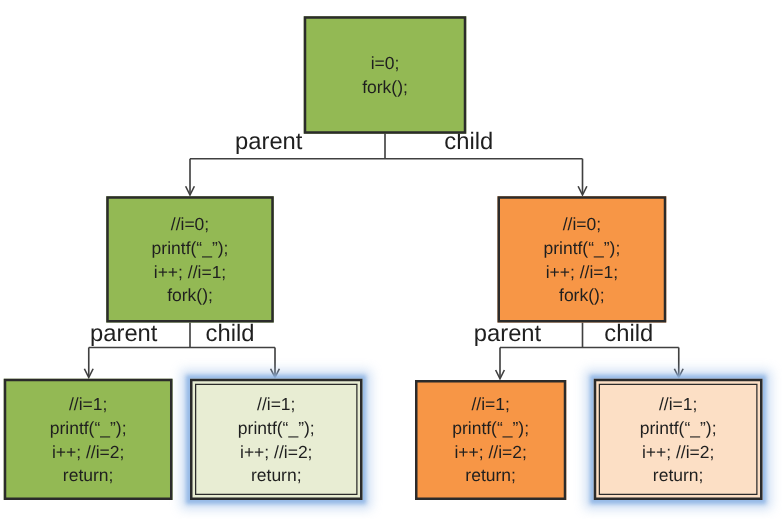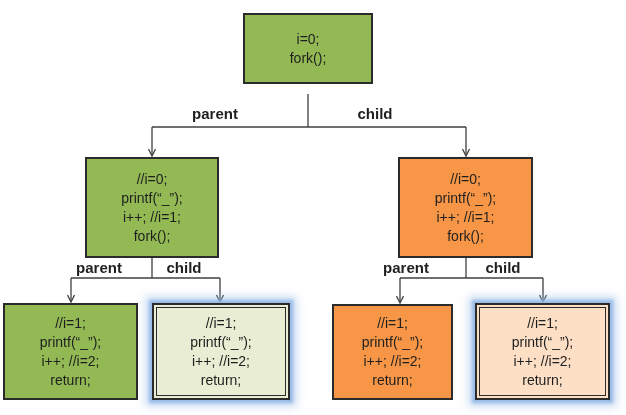--- a/index.html
+++ b/index.html
@@ -25,24 +25,23 @@
     padding:0;
   }
   .node.glow .inner{
     position:absolute;inset:2px;
     border:1.5px solid #2b2b2b;
     display:flex;flex-direction:column;justify-content:center;align-items:center;
   }
   .edge-label{
     position:absolute;
     transform:translateX(-50%);
-    font-size:15px;line-height:18px;
+    font-size:19px;line-height:18px;
     white-space:nowrap;
     background:transparent;
-    font-weight:bold;
   }
 </style>
 </head>
 <body>
 
 <div class="stage">
 
   <svg class="wires" width="626" height="415" viewBox="0 0 626 415">
 
     <g stroke="#404040" stroke-width="1.3" fill="none">
@@ -64,21 +63,21 @@
     </g>
   </svg>
 
   <span class="edge-label" style="left:215px;top:105px">parent</span>
   <span class="edge-label" style="left:375px;top:105px">child</span>
   <span class="edge-label" style="left:99px;top:259px">parent</span>
   <span class="edge-label" style="left:184px;top:259px">child</span>
   <span class="edge-label" style="left:406px;top:259px">parent</span>
   <span class="edge-label" style="left:503px;top:259px">child</span>
 
-  <div class="node" style="left: 243px; top: 13px; width: 130px; height: 71px; background: rgb(147, 185, 84);">
+  <div class="node" style="left: 243px; top: 13px; width: 130px; height: 94px; background: rgb(147, 185, 84);">
     <div class="ln">i=0;</div>
     <div class="ln">fork();</div>
   </div>
 
   <div class="node" style="left: 85px; top: 157px; width: 134px; height: 101px; background: rgb(147, 185, 84);">
     <div class="ln">//i=0;</div>
     <div class="ln">printf(“_”);</div>
     <div class="ln">i++; //i=1;</div>
     <div class="ln">fork();</div>
   </div>

